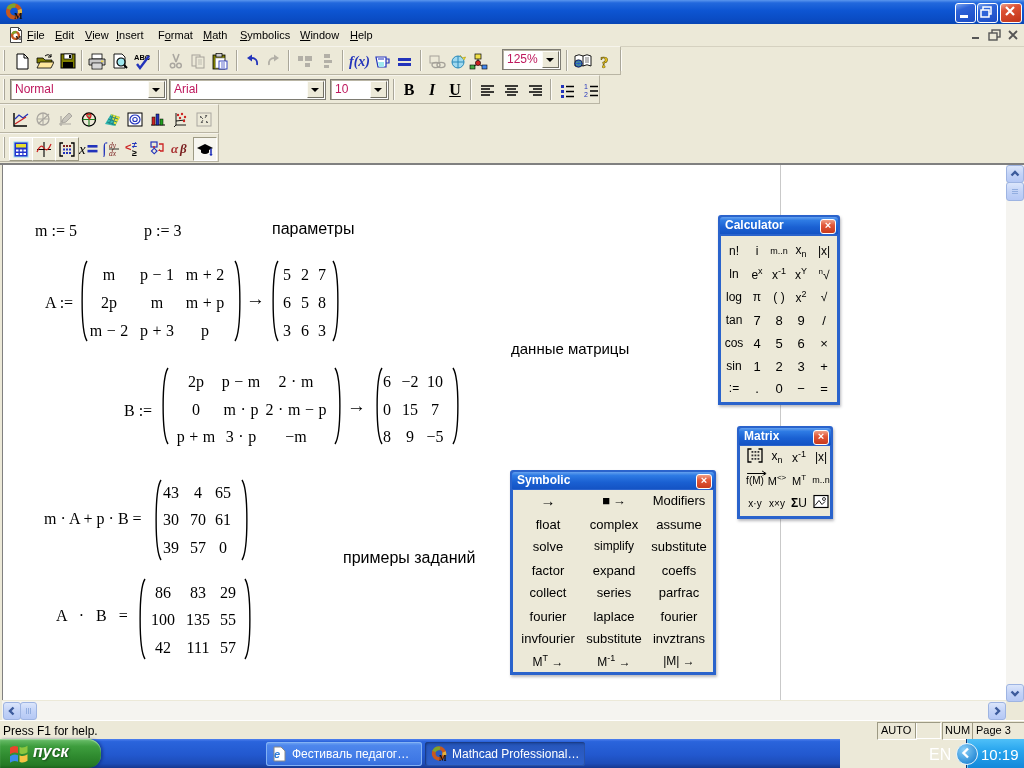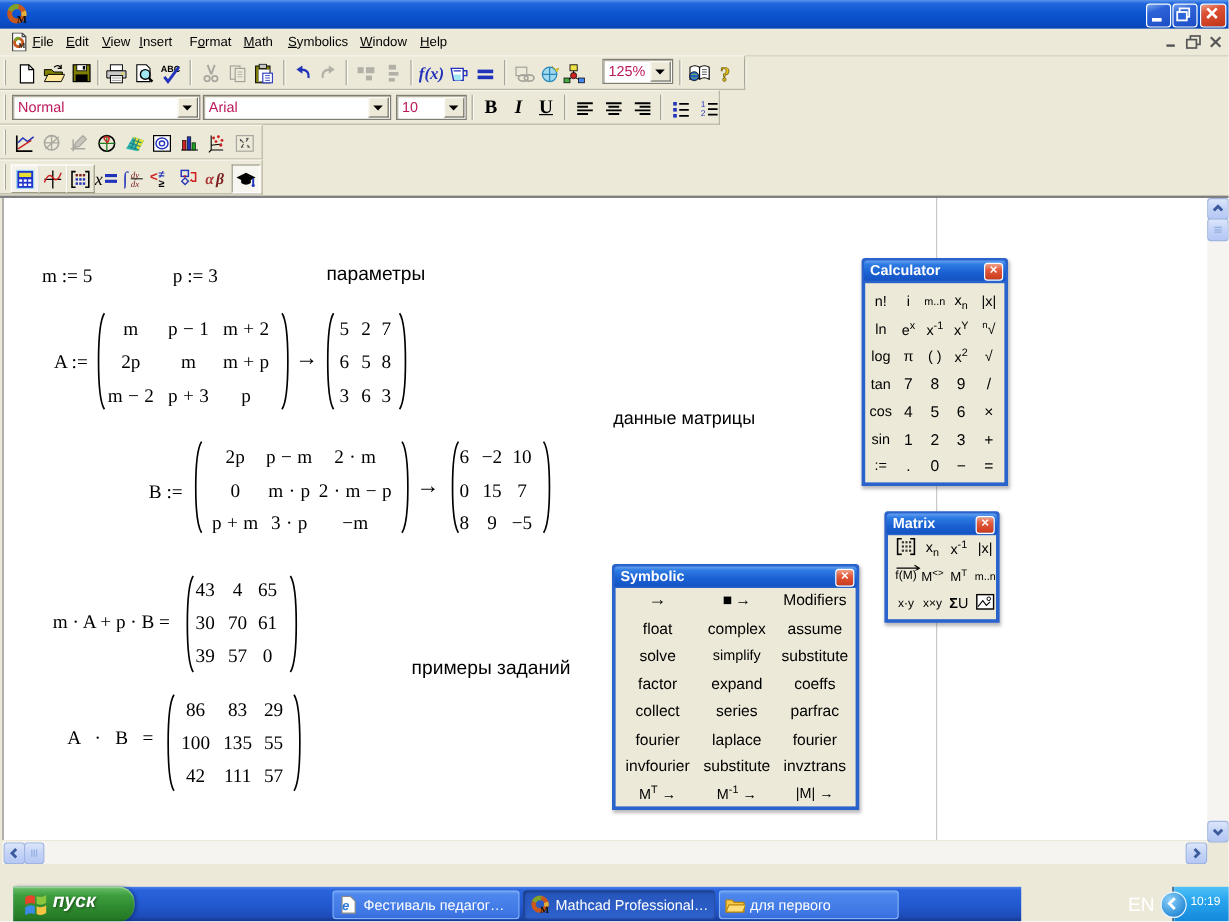--- a/index.html
+++ b/index.html
@@ -549,22 +549,29 @@
           <path d="M9.5 4.5 L6 8 L9.5 11.5" fill="none" stroke="#3C5B9C" stroke-width="2.4"></path>
         </svg></div>
  <div class="scb" style="left:18px;top:1px;width:15px;height:16px"><svg width="15" height="16">
           <path d="M5.5 5 v6 M7.5 5 v6 M9.5 5 v6" stroke="#93AEE0" stroke-width="1"></path>
         </svg></div>
  <div class="scb" style="left:986px;top:1px;width:16px;height:16px"><svg width="16" height="16">
           <path d="M6.5 4.5 L10 8 L6.5 11.5" fill="none" stroke="#3C5B9C" stroke-width="2.4"></path>
         </svg></div>
 </div>
 
-
-<div class="ab" id="taskbar" style="left:11px;top:739px;width:840px;height:29px;background:linear-gradient(180deg,#4E80EE 0%,#2A64DC 9%,#2258CE 55%,#1D4CB8 85%,#16378F 100%)">
+<div class="ab" id="status" style="left:0;top:720px;width:1024px;height:19px;background:#ECE9D8;border-top:1px solid #fff">
+  <div class="ab" style="left:3px;top:3px;font-size:12px">Press F1 for help.</div>
+  <div class="ab" style="left:877px;top:1px;width:35px;height:15px;border:1px solid;border-color:#9D9A84 #fff #fff #9D9A84;font-size:11px;padding:1px 0 0 3px">AUTO</div>
+  <div class="ab" style="left:915px;top:1px;width:24px;height:15px;border:1px solid;border-color:#9D9A84 #fff #fff #9D9A84"></div>
+  <div class="ab" style="left:942px;top:1px;width:27px;height:15px;border:1px solid;border-color:#9D9A84 #fff #fff #9D9A84;font-size:11px;padding:1px 0 0 2px">NUM</div>
+  <div class="ab" style="left:972px;top:1px;width:50px;height:15px;border:1px solid;border-color:#9D9A84 #fff #fff #9D9A84;font-size:11px;padding:1px 0 0 3px">Page 3</div>
+</div>
+
+<div class="ab" id="taskbar" style="left:0;top:739px;width:840px;height:29px;background:linear-gradient(180deg,#4E80EE 0%,#2A64DC 9%,#2258CE 55%,#1D4CB8 85%,#16378F 100%)">
  <div class="ab" style="left:0;top:0;width:101px;height:29px;border-radius:0 13px 13px 0;background:linear-gradient(180deg,#6CBF6C 0%,#3E9E3E 25%,#2F8A2F 60%,#257A25 90%,#1C641C 100%);box-shadow:inset 0 1px 1px #9CD89C,2px 0 3px rgba(0,20,80,.4)">
    <svg width="24" height="24" style="position:absolute;left:7px;top:3px">
           <g transform="skewY(-6)">
             <path d="M3 6 q4 -2.5 8 0 v6.5 q-4 -2.5 -8 0 z" fill="#E8442C"></path>
             <path d="M12.5 6 q4 2.5 8 0 v6.5 q-4 2.5 -8 0 z" fill="#8CC63F"></path>
             <path d="M3 14.5 q4 -2.5 8 0 v6.5 q-4 -2.5 -8 0 z" fill="#3B8CEA"></path>
             <path d="M12.5 14.5 q4 2.5 8 0 v6.5 q-4 2.5 -8 0 z" fill="#F6C343"></path>
           </g>
         </svg>
    <span style="position:absolute;left:33px;top:4px;color:#fff;font-size:16px;font-weight:bold;font-style:italic;text-shadow:1px 1px 2px #1a4d1a">пуск</span>
@@ -578,33 +585,26 @@
  </div>
  <div class="tsk" style="left:425px;width:160px;background:linear-gradient(180deg,#1E4FAE 0%,#2858BE 20%,#2E61CC 100%);box-shadow:inset 1px 1px 2px #16367E,inset 0 0 0 1px #2C55A8">
    <svg width="16" height="16" style="position:absolute;left:6px;top:4px">
           <circle cx="8" cy="7.5" r="5.3" fill="none" stroke="#C8581E" stroke-width="3.8"></circle>
           <path d="M3 5.5 a5.3 5.3 0 0 1 6 -3" fill="none" stroke="#7FA32A" stroke-width="3.8"></path>
           <path d="M13 6 a5.3 5.3 0 0 1 0.2 3.4" fill="none" stroke="#E2B13C" stroke-width="3.8"></path>
           <text x="8" y="14.5" font-size="8" font-weight="bold" fill="#101010" font-family="Liberation Serif">M</text>
         </svg>
    <span style="position:absolute;left:27px;top:5px">Mathcad Professional…</span>
  </div>
- <div class="tsk" style="left:588px;width:150px;background:linear-gradient(180deg,#71A7F5 0%,#4D86EC 15%,#3E77E4 80%,#3568D8 100%);box-shadow:inset 0 0 0 1px #83B2F4">
-   <svg width="17" height="16" style="position:absolute;left:5px;top:4px">
-          <path d="M1 4 h5 l2 2 h8 v8 h-15 z" fill="#F6C845" stroke="#B8860B"></path>
-          <path d="M1 14 l2.5 -6 h14 l-2.5 6 z" fill="#FFDE7A" stroke="#B8860B"></path>
-        </svg>
-   <span style="position:absolute;left:26px;top:5px">для первого</span>
- </div>
  <div class="ab" style="left:966px;top:0;width:58px;height:29px;background:linear-gradient(180deg,#4FC0F8 0%,#28A5EE 40%,#1488DA 100%);border-left:1px solid #092E74;box-shadow:inset 1px 0 0 #71C8F5"></div>
  <div class="ab" style="left:929px;top:7px;color:#fff;font-size:16px">EN</div>
  <div class="ab" style="left:956px;top:4px;width:20px;height:20px;border-radius:50%;background:radial-gradient(circle at 35% 30%,#8CD0F8,#2E8FD8 70%,#1E6FB8);border:1px solid #E8F4FC"><svg width="18" height="18">
           <path d="M11 4.5 L6.5 9 L11 13.5" fill="none" stroke="#fff" stroke-width="2.4"></path>
         </svg></div>
- <div class="ab" style="left:981px;top:7px;color:#fff;font-size:10px">10:19</div>
+ <div class="ab" style="left:981px;top:7px;color:#fff;font-size:15px">10:19</div>
 </div>
 
 <div id="palettes">
 
 <div class="ab" style="left:510px;top:470px;width:206px;height:205px;background:#2A63CC;border-radius:3px 3px 0 0;box-shadow:1px 2px 3px rgba(80,80,90,.4)">
   <div class="palT" style="left:2px;right:2px;top:2px;height:17px;position:absolute">
     <div style="position:absolute;left:5px;top:1px">Symbolic</div>
     <div class="palX" style="top:2px;right:2px">×</div>
   </div>
   <div class="ab" style="left:3px;top:20px;width:200px;height:182px;background:#ECE9D8">

